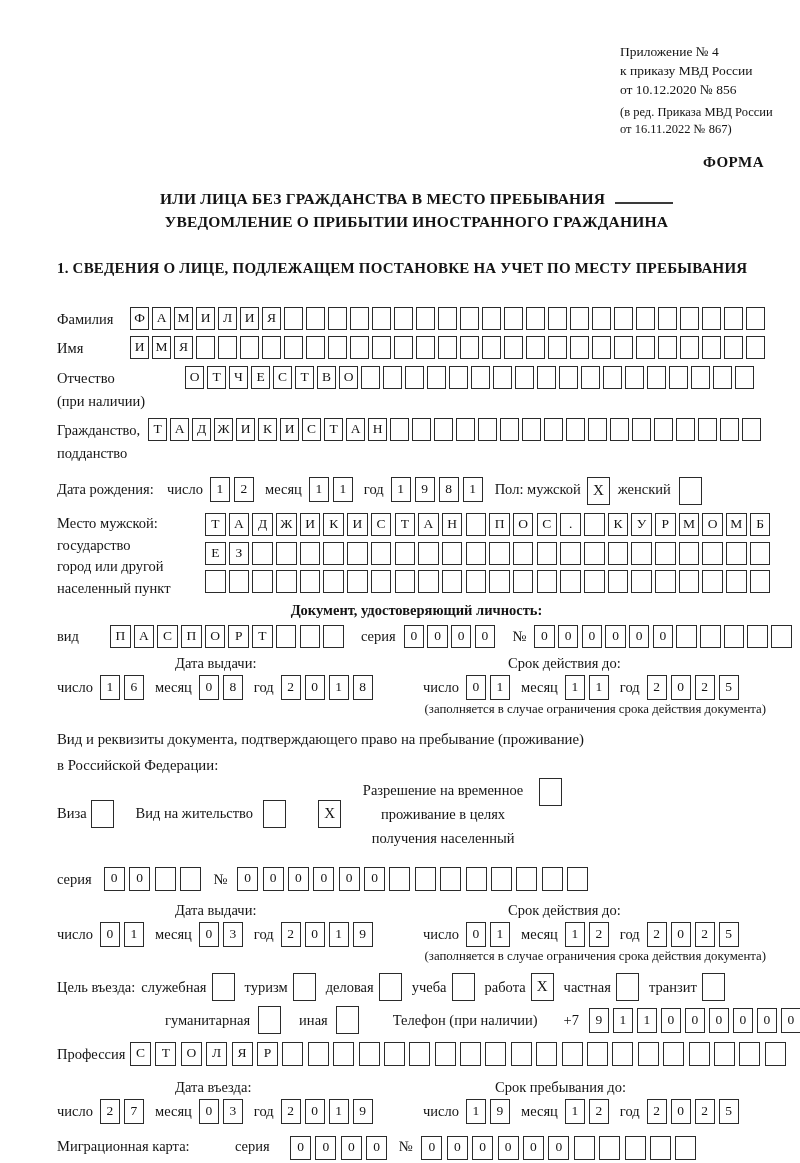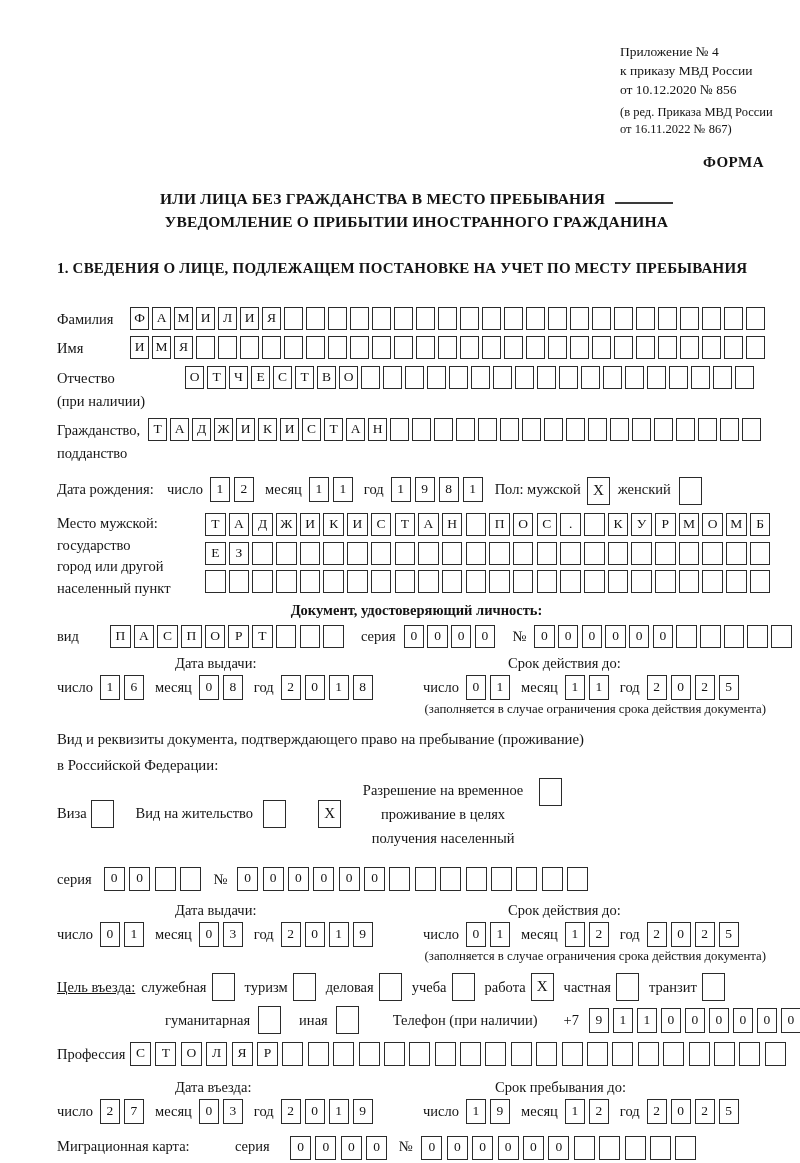--- a/index.html
+++ b/index.html
@@ -61,21 +61,21 @@
   .res-opts{display:flex;align-items:center;margin-top:0;}
   .res-opt{display:flex;align-items:flex-start;}
   .res-opt .olbl{line-height:27px;}
   .res-opt .olbl.multi{text-align:center;line-height:24px;}
   .res-opt .cells{margin-left:10px;margin-top:0;}
   .r-series{margin-top:16px;align-items:center;}
   .r-series .slbl{margin-right:12px;line-height:26px;}
   .r-series .nlbl{margin:0 10px 0 8px;line-height:26px;}
   
   .r-purpose{margin-top:9px;align-items:center;}
-  .r-purpose .plbl{margin-right:6px;white-space:nowrap;line-height:28px;text-decoration:underline;}
+  .r-purpose .plbl{margin-right:6px;white-space:nowrap;line-height:28px;}
   .r-purpose .opt{display:flex;align-items:center;}
   .r-purpose .opt .olbl{margin:0 5px 0 10px;white-space:nowrap;}
   .r-purpose2{margin-top:5px;align-items:center;margin-left:108px;}
   .r-purpose2 .opt{display:flex;align-items:center;}
   .r-purpose2 .opt .olbl{margin-right:8px;}
   .r-purpose2 .opt + .opt .olbl{margin-left:18px;}
   .r-purpose2 .phone-lbl{margin-left:34px;white-space:nowrap;}
   .r-purpose2 .phone-pre{margin:0 10px 0 26px;font-weight:normal;}
   .r-prof{margin-top:7px;align-items:center;}
   .r-prof .lbl{width:73px;line-height:26px;}

